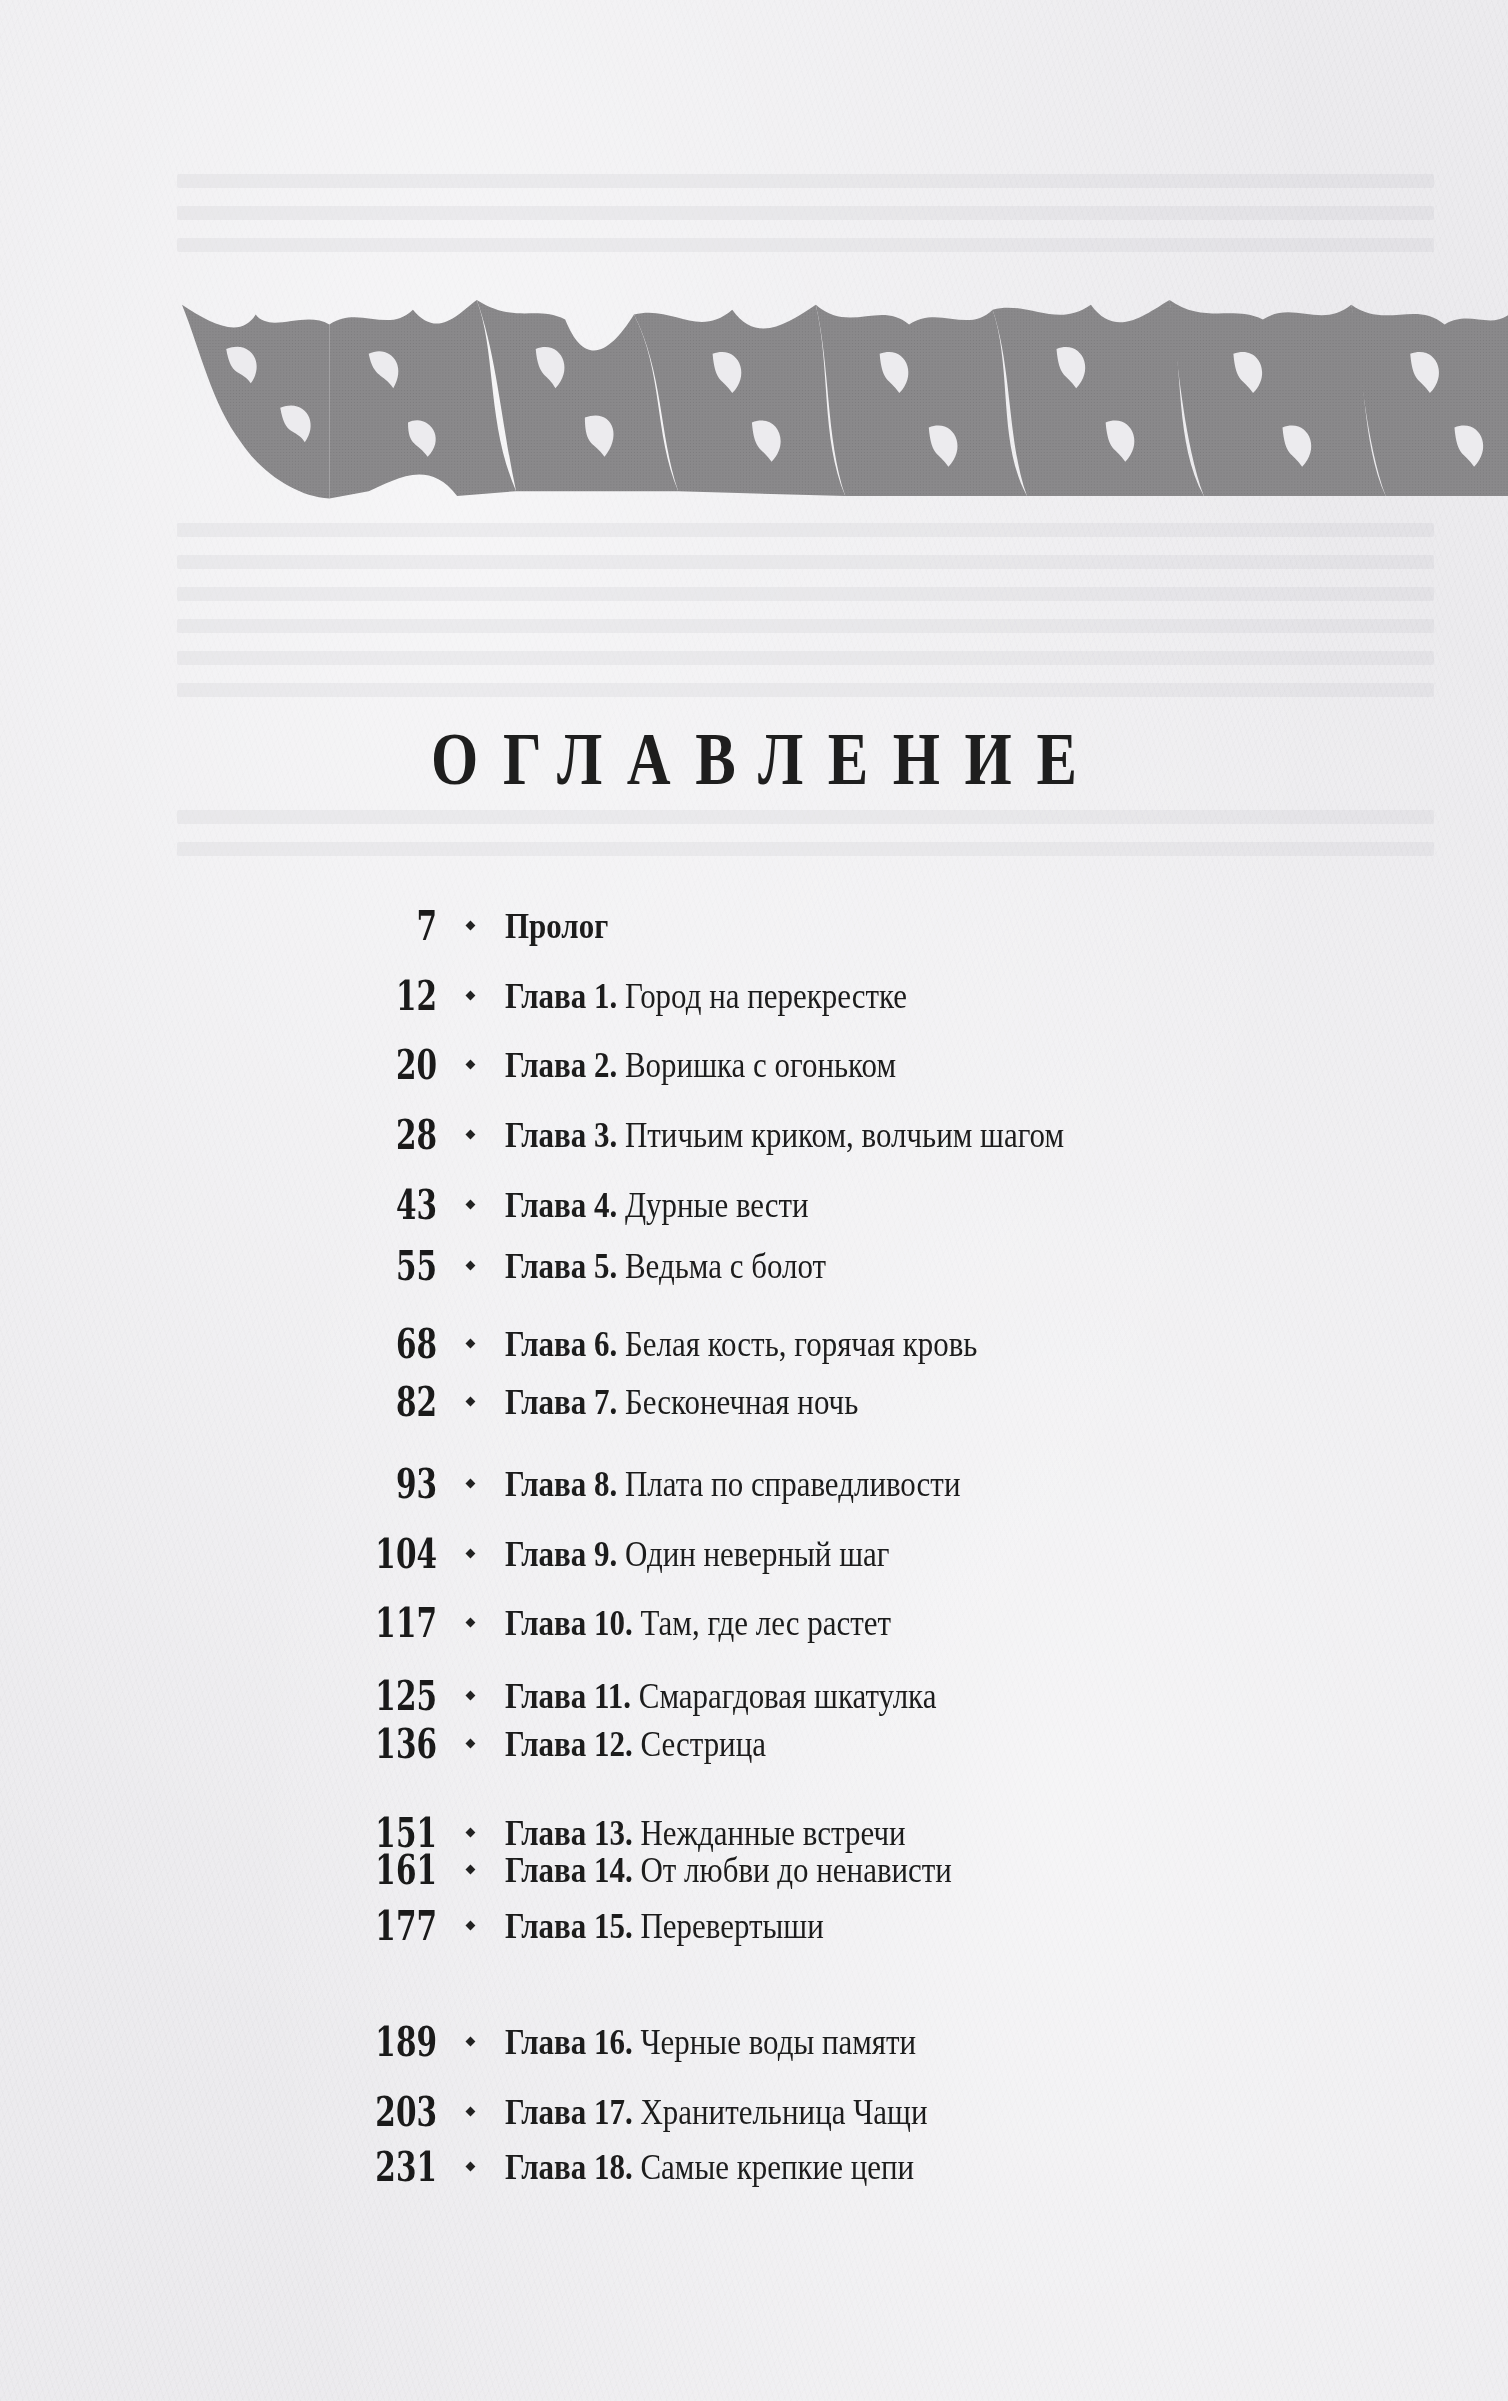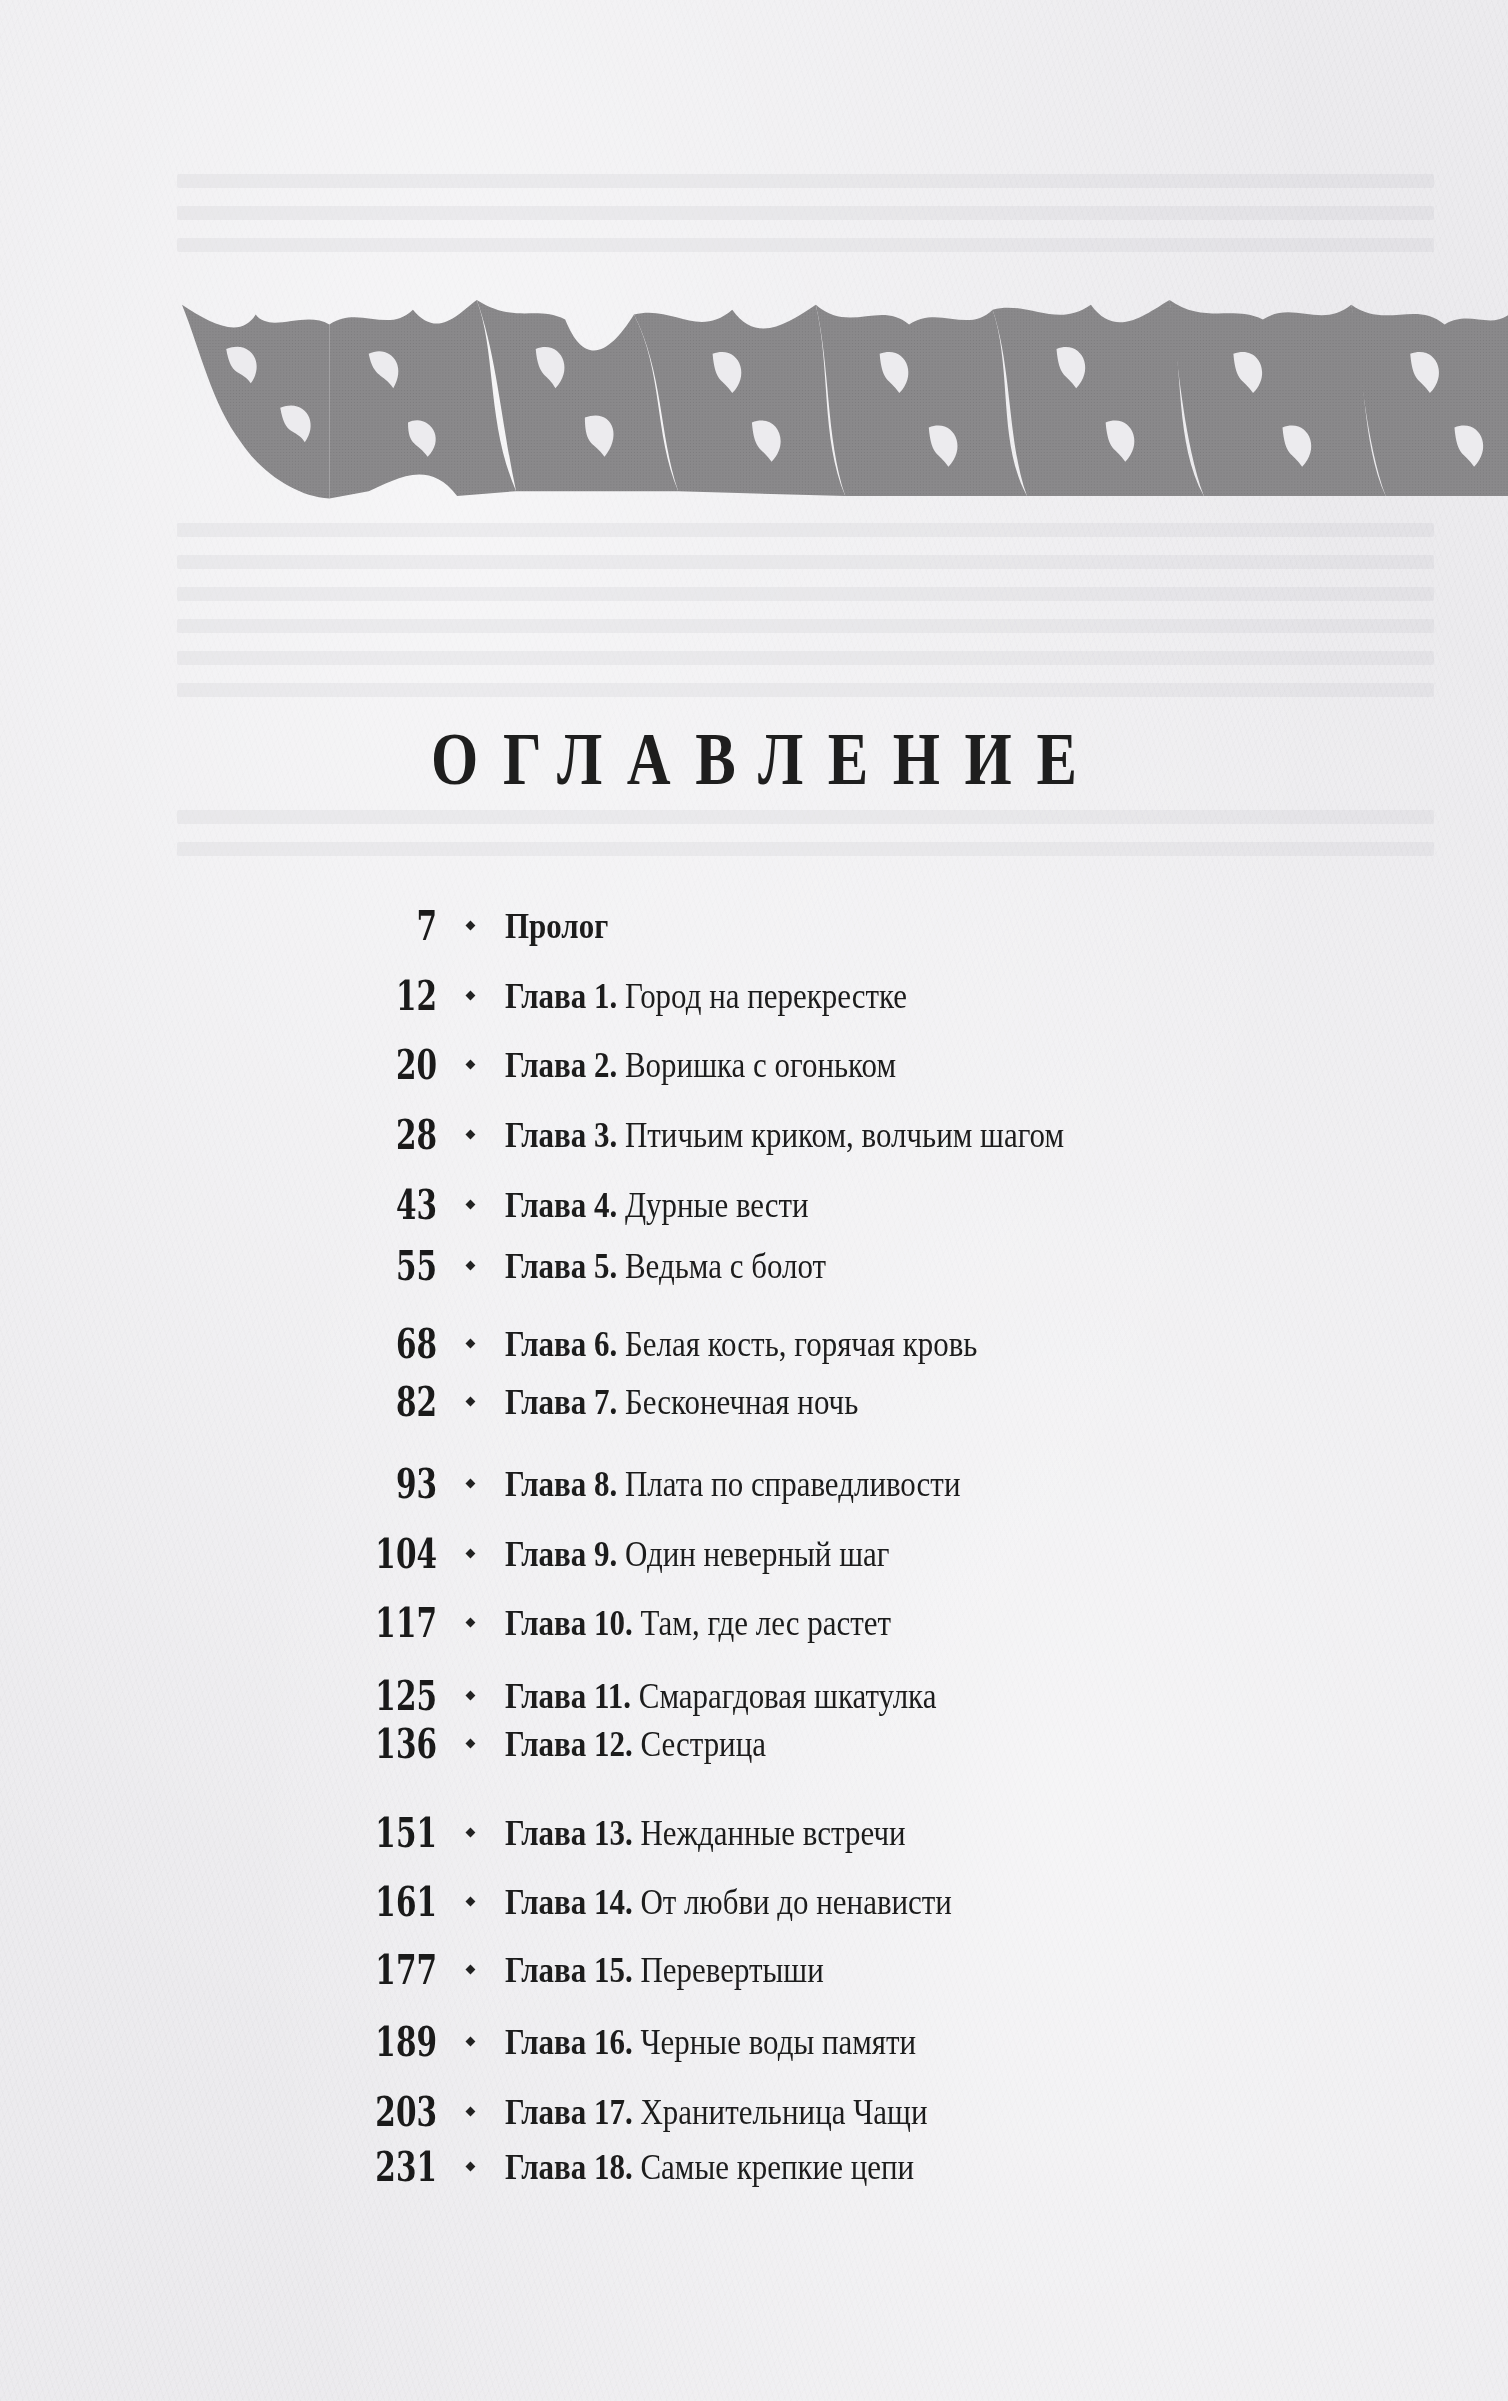--- a/index.html
+++ b/index.html
@@ -181,26 +181,26 @@
   <div class="row" style="top:818px">
     <span class="page">136</span>
     <span class="dot"></span>
     <span class="entry"><span class="label">Глава 12.</span> <span>Сестрица</span></span>
   </div>
   <div class="row" style="top:907px">
     <span class="page">151</span>
     <span class="dot"></span>
     <span class="entry"><span class="label">Глава 13.</span> <span>Нежданные встречи</span></span>
   </div>
-  <div class="row" style="top:976px">
+  <div class="row" style="top:944px">
     <span class="page">161</span>
     <span class="dot"></span>
     <span class="entry"><span class="label">Глава 14.</span> <span>От любви до ненависти</span></span>
   </div>
-  <div class="row" style="top:1044px">
+  <div class="row" style="top:1000px">
     <span class="page">177</span>
     <span class="dot"></span>
     <span class="entry"><span class="label">Глава 15.</span> <span>Перевертыши</span></span>
   </div>
   <div class="row" style="top:1116px">
     <span class="page">189</span>
     <span class="dot"></span>
     <span class="entry"><span class="label">Глава 16.</span> <span>Черные воды памяти</span></span>
   </div>
   <div class="row" style="top:1186px">

